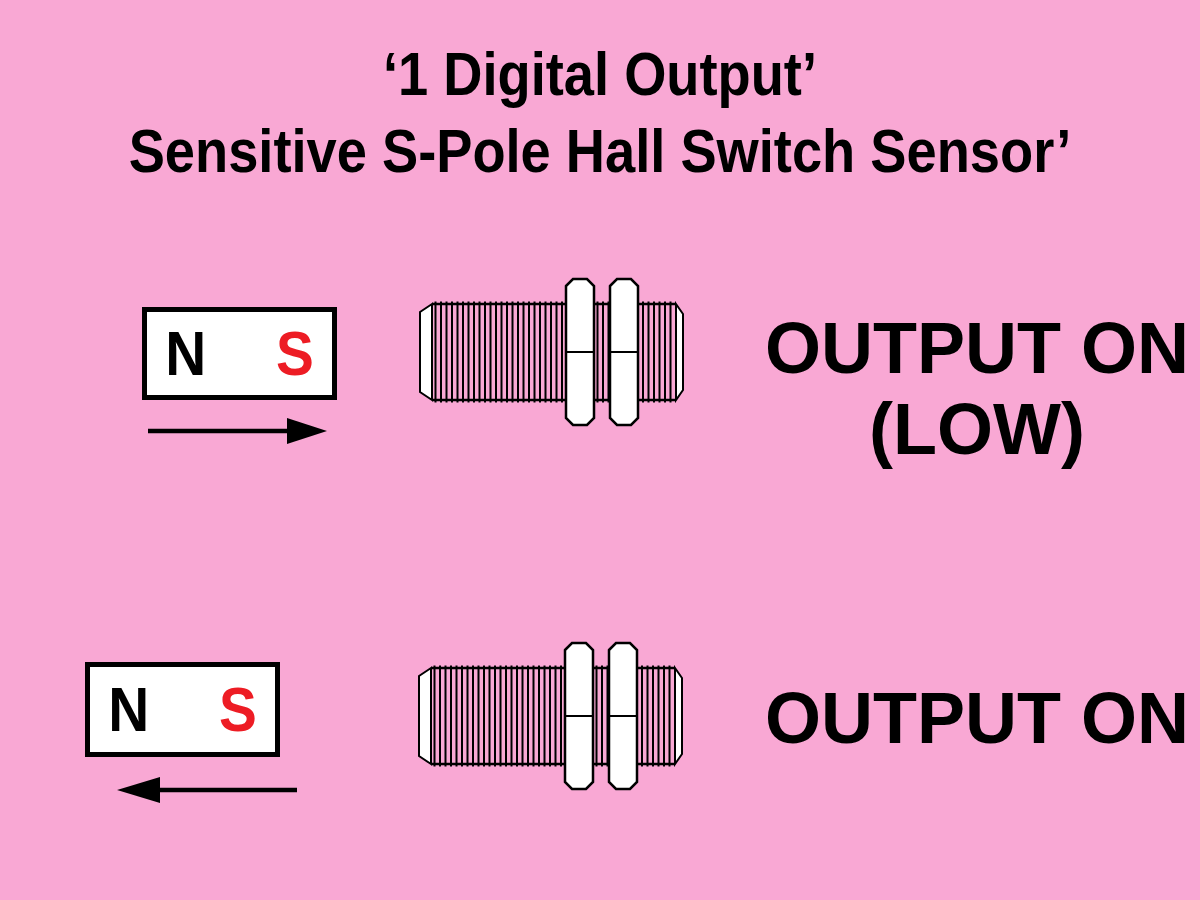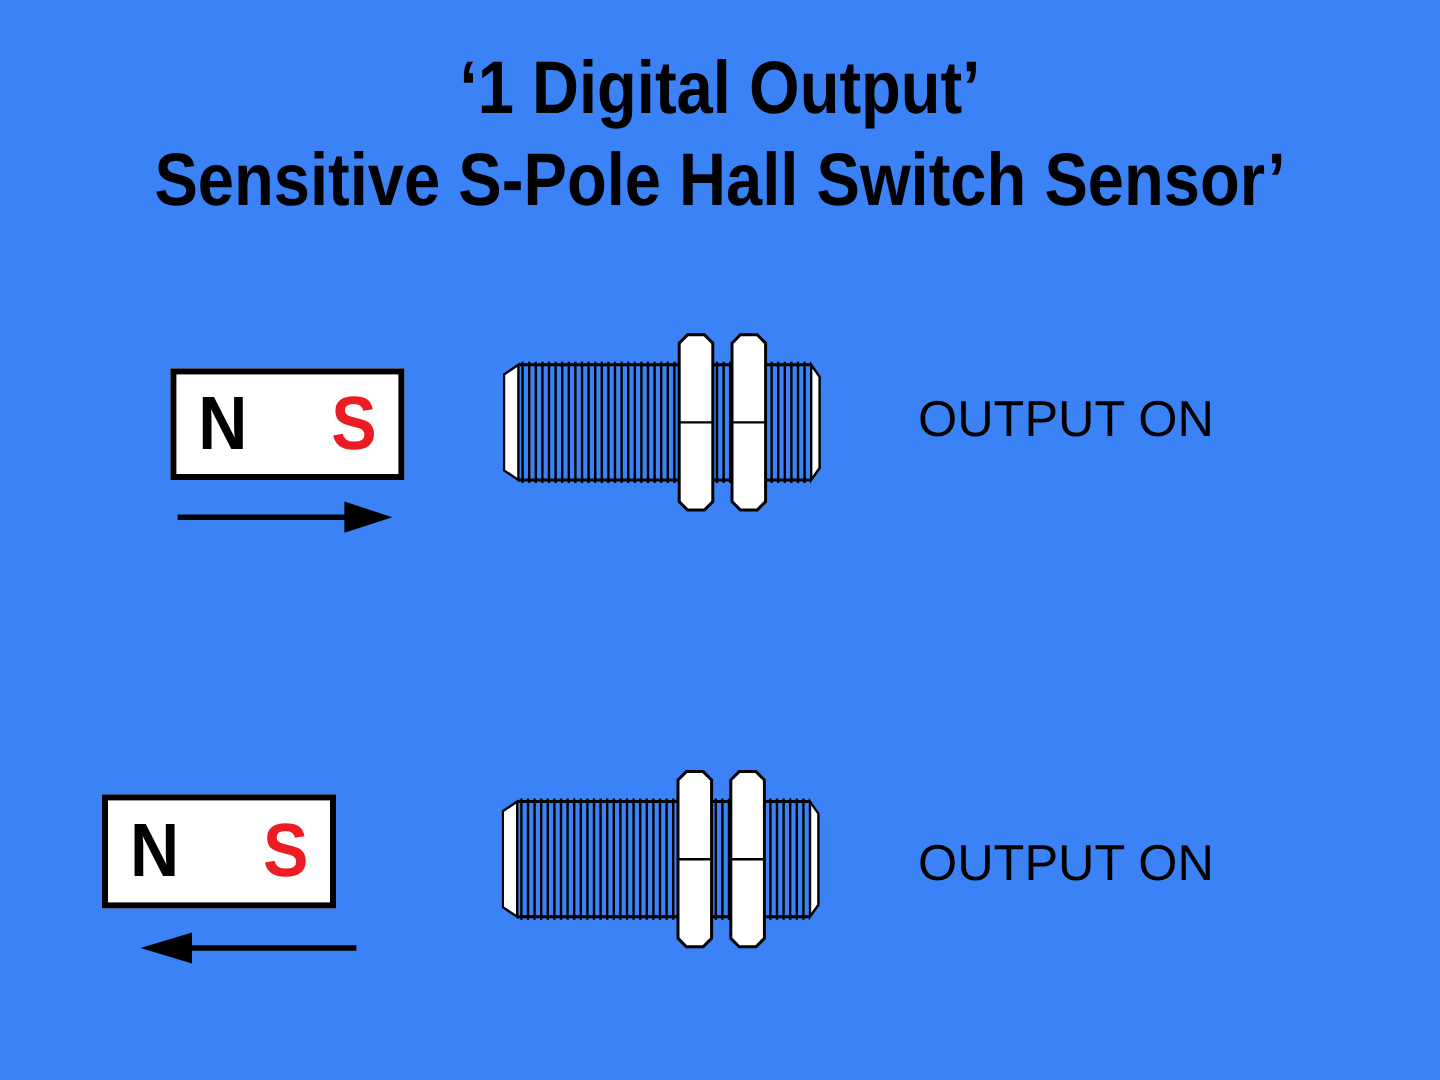--- a/index.html
+++ b/index.html
@@ -1,20 +1,20 @@
 <!DOCTYPE html>
 <html><head>
 <meta charset="utf-8">
 <style>
   html, body { margin: 0; padding: 0; background: #ffffff; }
   .canvas {
     position: relative;
     width: 1200px;
     height: 900px;
-    background: #3b82f6;
+    background: #f9a8d4;
     overflow: hidden;
     font-family: "Liberation Sans", sans-serif;
     color: #000000;
   }
 
   
   .title {
     position: absolute;
     left: 0; right: 0; top: 35px;
     text-align: center;
@@ -67,23 +67,23 @@
   .sensor .threads { stroke: #000000; stroke-width: 2px; fill: none; }
   .sensor .edges   { stroke: #000000; stroke-width: 2.5px; fill: none; }
   .sensor .cap     { fill: #ffffff; stroke: #000000; stroke-width: 2px; }
   .sensor .nut     { fill: #ffffff; stroke: #000000; stroke-width: 2.5px; }
   .sensor .nutline { stroke: #000000; stroke-width: 2px; }
 
   
   .output {
     position: absolute;
     left: 765px;
-    font-size: 42px;
+    font-size: 72px;
     line-height: 81px;
-    font-weight: 400;
+    font-weight: 700;
     color: #000000;
     white-space: nowrap;
     text-align: center;
   }
   .output-1 { top: 308px; }
   .output-2 { top: 678px; }
 </style>
 </head>
 <body>
 
@@ -111,20 +111,21 @@
       <polygon class="cap" points="1,35 13,27 13,123 1,115"></polygon>
       <polygon class="cap" points="257,27 264,37 264,113 257,123"></polygon>
       <polygon class="nut" points="147,9 154,2 168,2 175,9 175,141 168,148 154,148 147,141"></polygon>
       <line class="nutline" x1="147" y1="75" x2="175" y2="75"></line>
       <polygon class="nut" points="191,9 198,2 212,2 219,9 219,141 212,148 198,148 191,141"></polygon>
       <line class="nutline" x1="191" y1="75" x2="219" y2="75"></line>
     </svg>
 
     <div class="output output-1">
       <div>OUTPUT ON</div>
+      <div>(LOW)</div>
     </div>
   </section>
 
   <section>
     <div class="magnet magnet-2">
       <span class="pole pole-n">N</span>
       <span class="pole pole-s">S</span>
     </div>
 
     <svg class="arrow arrow-2" width="185" height="34" viewBox="0 0 185 34" aria-hidden="true">

